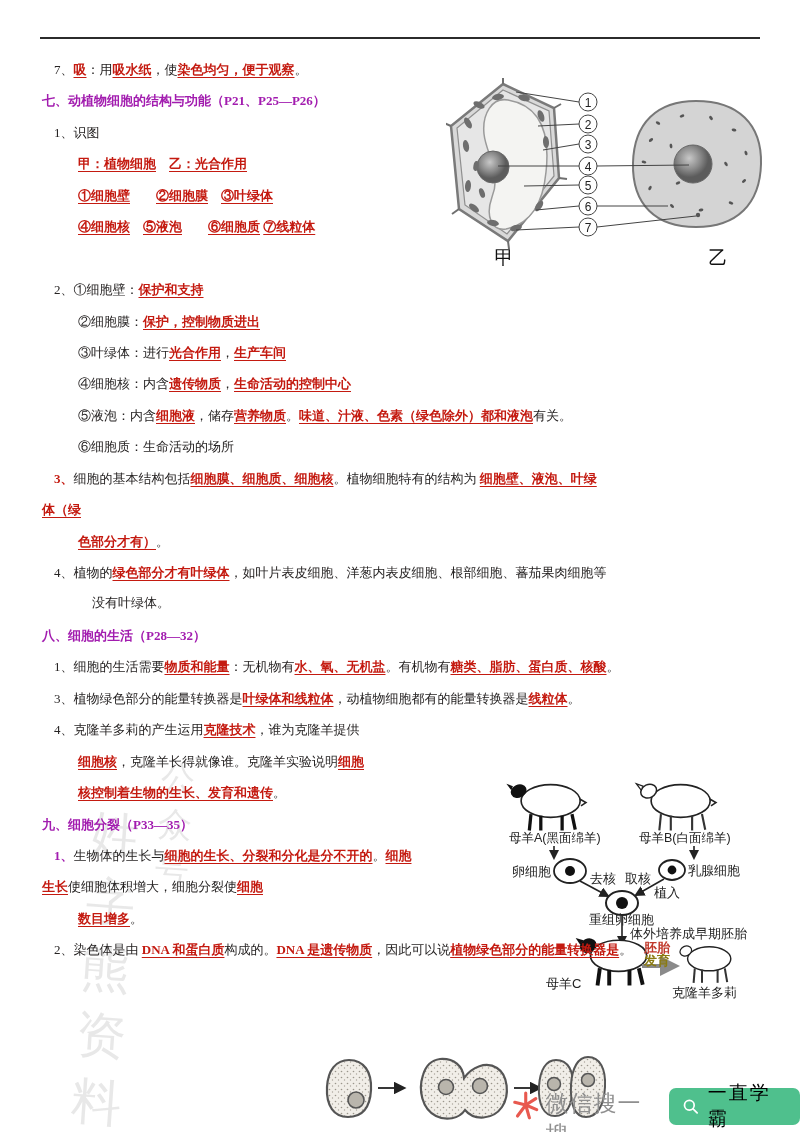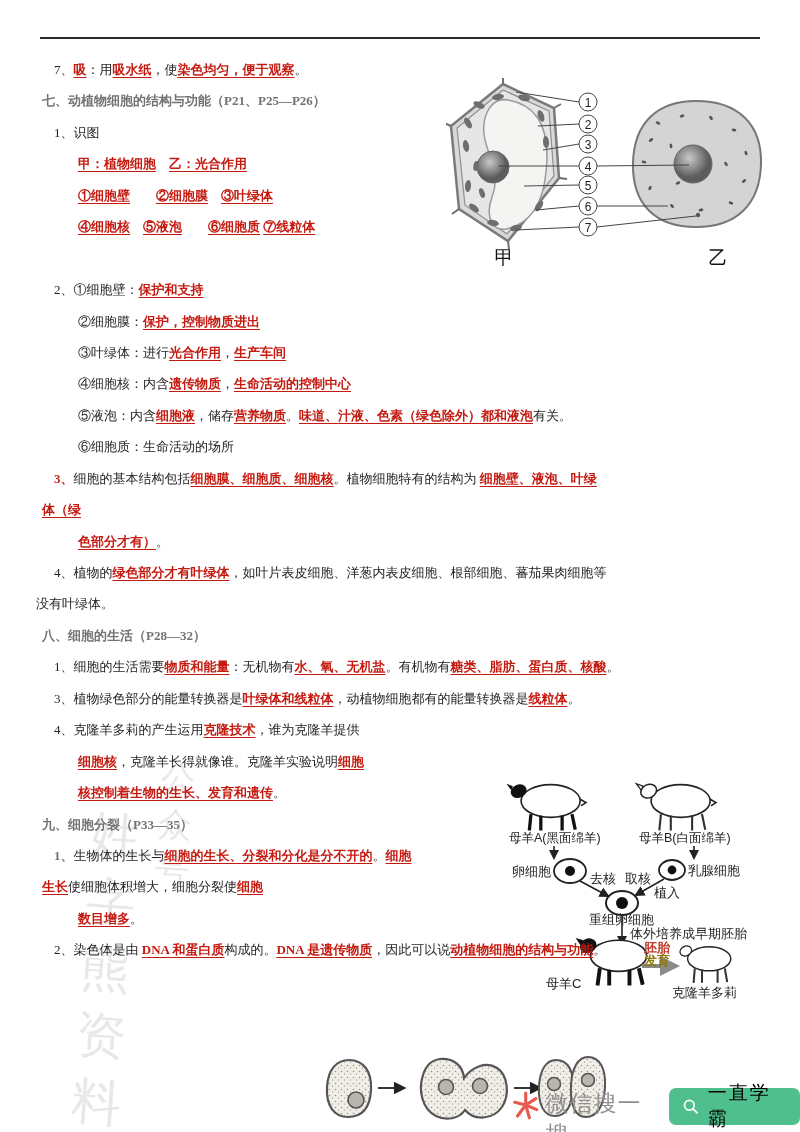--- a/index.html
+++ b/index.html
@@ -8,25 +8,25 @@
     font-family:"Liberation Serif","DejaVu Serif",serif;
   }
   .page{position:absolute;inset:0;}
   .top-rule{position:absolute;left:40px;top:37px;width:720px;height:2px;background:#2b2b2b;}
   
   .lines{position:absolute;top:54px;left:0;right:0;z-index:3;}
   .line{height:31.45px;line-height:31.45px;font-size:13px;white-space:nowrap;color:#262323;}
   .ind-0{padding-left:42px;}
   .ind-1{padding-left:54px;}
   .ind-2{padding-left:78px;}
-  .ind-3{padding-left:36px;}
+  .ind-3{padding-left:92px;font-family:Liberation Mono, monospace;}
   .seg-k{color:#262323;}
   .seg-r{color:#c41a10;font-weight:bold;text-decoration:underline;text-underline-offset:3px;}
   .seg-rb{color:#c41a10;font-weight:bold;}
-  .seg-b{color:#737373;font-weight:bold;}
+  .seg-b{color:#a21caf;font-weight:bold;}
   
   .watermark{position:absolute;z-index:1;color:rgba(110,110,110,0.16);transform:rotate(4deg);pointer-events:none;}
   .wm-top{position:absolute;left:215px;top:742px;font-size:34px;letter-spacing:6px;}
   .wm-main{position:absolute;left:148px;top:792px;font-size:50px;letter-spacing:9px;}
   
   .fig{position:absolute;z-index:2;}
   .fig-cells{left:446px;top:78px;width:330px;height:192px;}
   .fig-clone{left:496px;top:776px;width:284px;height:232px;}
   .fig-division{left:316px;top:1040px;width:292px;height:92px;}
   svg text{font-family:"Liberation Sans","DejaVu Sans",sans-serif;}
@@ -72,21 +72,21 @@
       <div class="line ind-0"><span class="seg-b">八、细胞的生活（P28—32）</span></div>
       <div class="line ind-1"><span class="seg-k">1、细胞的生活需要</span><span class="seg-r">物质和能量</span><span class="seg-k">：无机物有</span><span class="seg-r">水、氧、无机盐</span><span class="seg-k">。有机物有</span><span class="seg-r">糖类、脂肪、蛋白质、核酸</span><span class="seg-k">。</span></div>
       <div class="line ind-1"><span class="seg-k">3、植物绿色部分的能量转换器是</span><span class="seg-r">叶绿体和线粒体</span><span class="seg-k">，动植物细胞都有的能量转换器是</span><span class="seg-r">线粒体</span><span class="seg-k">。</span></div>
       <div class="line ind-1"><span class="seg-k">4、克隆羊多莉的产生运用</span><span class="seg-r">克隆技术</span><span class="seg-k">，谁为克隆羊提供</span></div>
       <div class="line ind-2"><span class="seg-r">细胞核</span><span class="seg-k">，克隆羊长得就像谁。克隆羊实验说明</span><span class="seg-r">细胞</span></div>
       <div class="line ind-2"><span class="seg-r">核控制着生物的生长、发育和遗传</span><span class="seg-k">。</span></div>
       <div class="line ind-0"><span class="seg-b">九、细胞分裂（P33—35）</span></div>
       <div class="line ind-1"><span class="seg-b">1、</span><span class="seg-k">生物体的生长与</span><span class="seg-r">细胞的生长、分裂和分化是分不开的</span><span class="seg-k">。</span><span class="seg-r">细胞</span></div>
       <div class="line ind-0"><span class="seg-r">生长</span><span class="seg-k">使细胞体积增大，细胞分裂使</span><span class="seg-r">细胞</span></div>
       <div class="line ind-2"><span class="seg-r">数目增多</span><span class="seg-k">。</span></div>
-      <div class="line ind-1"><span class="seg-k">2、染色体是由 </span><span class="seg-r">DNA 和蛋白质</span><span class="seg-k">构成的。</span><span class="seg-r">DNA 是遗传物质</span><span class="seg-k">，因此可以说</span><span class="seg-r">动植物细胞的结构与功能</span><span class="seg-k">。</span></div>
+      <div class="line ind-1"><span class="seg-k">2、染色体是由 </span><span class="seg-r">DNA 和蛋白质</span><span class="seg-k">构成的。</span><span class="seg-r">DNA 是遗传物质</span><span class="seg-k">，因此可以说</span><span class="seg-r">植物绿色部分的能量转换器是</span><span class="seg-k">。</span></div>
     </div>
 
   <svg class="fig fig-cells" viewBox="0 0 330 192">
     <defs>
       <radialGradient id="nucGrad" cx="40%" cy="35%">
         <stop offset="0%" stop-color="#c8c8c8"></stop>
           <stop offset="60%" stop-color="#8a8a8a"></stop>
           <stop offset="100%" stop-color="#5c5c5c"></stop>
       </radialGradient>
       <marker id="arr" viewBox="0 0 10 10" refX="8" refY="5" markerWidth="7" markerHeight="7" orient="auto">

